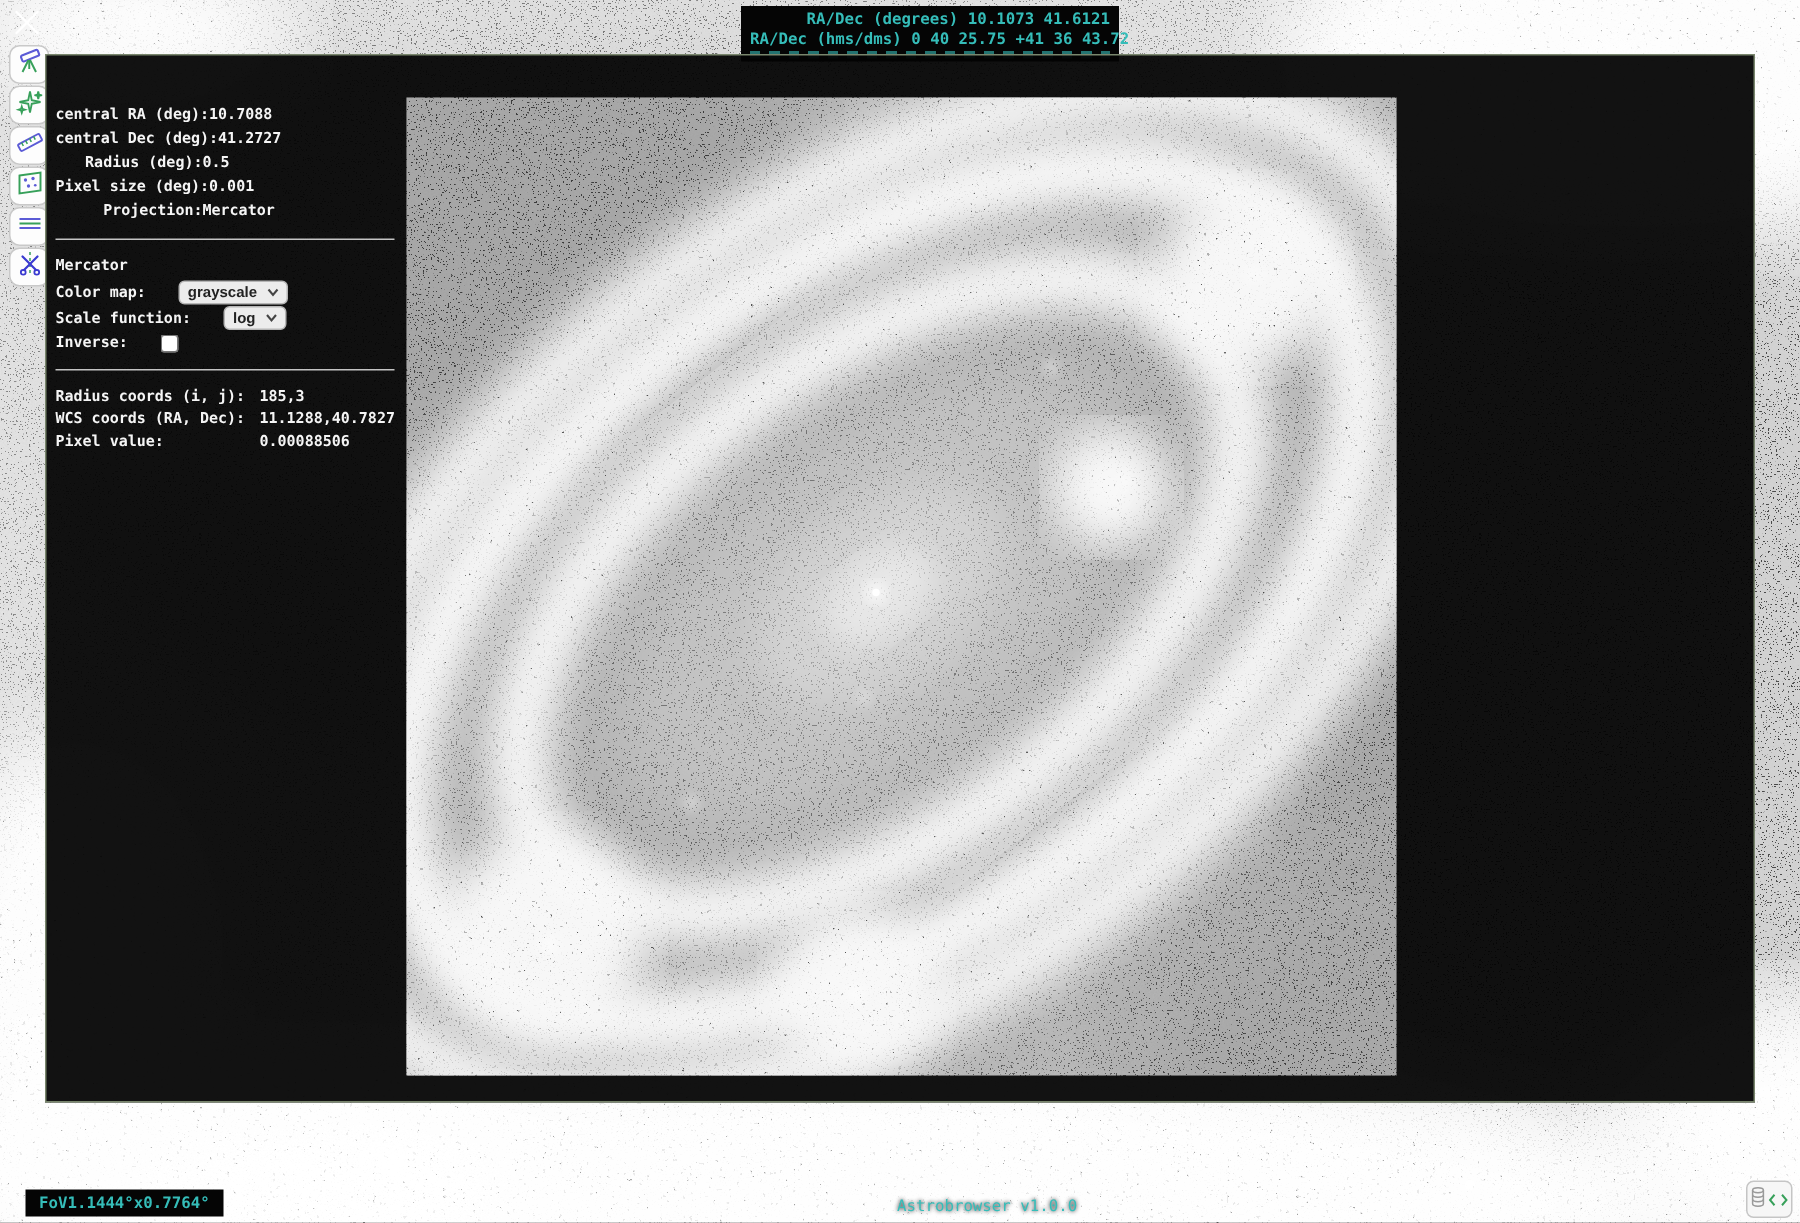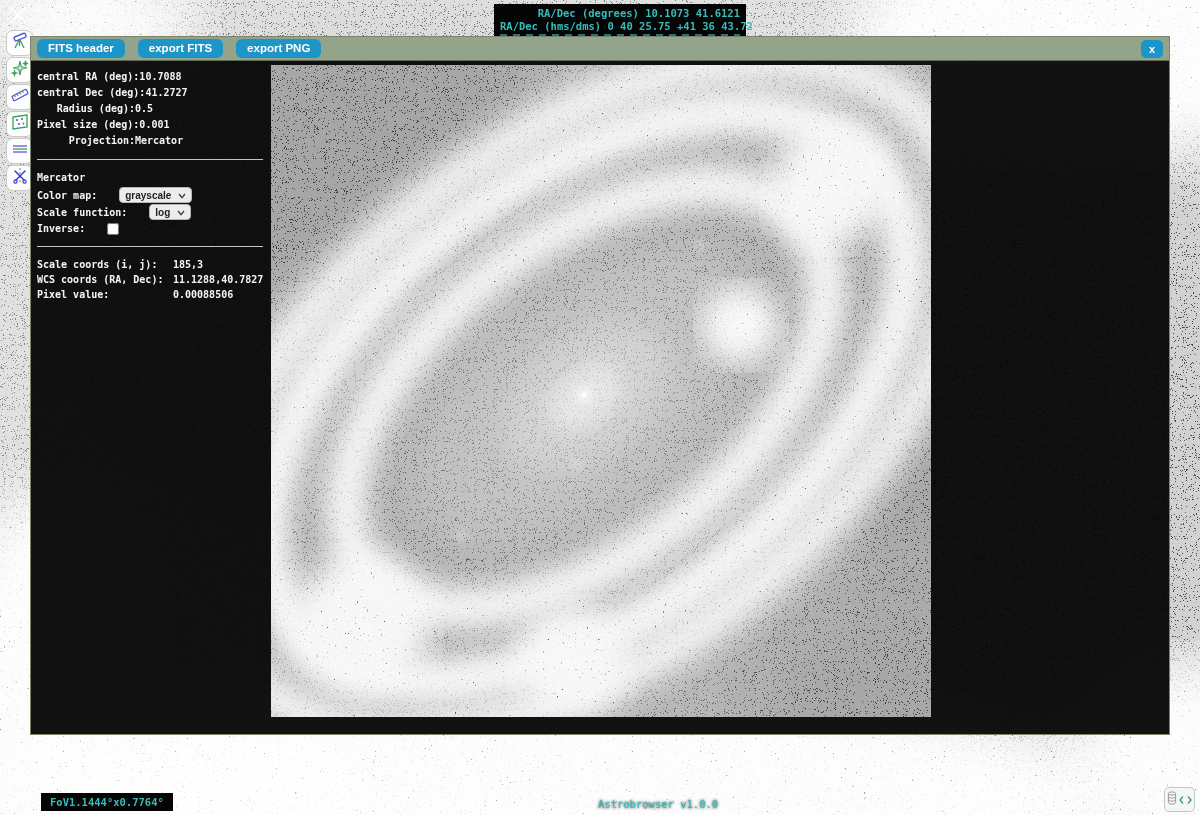--- a/index.html
+++ b/index.html
@@ -53,21 +53,21 @@
     border:1px solid #b5b5b5; border-radius:4px; height:16px; padding:0 5px;
     color:#222; font-family:"Liberation Sans", sans-serif; font-size:10px; font-weight:700;
     cursor:pointer; }
   .chk { width:12px; height:12px; accent-color:#fff; cursor:pointer; }
 
   
   .sky-image { position:absolute; left:240px; top:28px; width:660px; height:652px; }
 
   
   .fov-badge { position:absolute; left:17px; top:793px; z-index:5; background:#050505;
-    color:#35bdb9; font-size:10.5px; font-weight:700; padding:3px 9px; white-space:nowrap;margin-left:24px; }
+    color:#35bdb9; font-size:10.5px; font-weight:700; padding:3px 9px; white-space:nowrap; }
   .version { position:absolute; left:598px; top:798px; z-index:5; color:#35bdb9;
     font-size:10.5px; font-weight:400; text-shadow:0 0 3px #000; white-space:nowrap; }
   .db-button { position:absolute; left:1164px; top:787px; z-index:6; width:31px; height:25px;
     background:#f6f6f6; border:1px solid #c5c5c5; border-radius:5px;
     display:flex; align-items:center; justify-content:center; gap:2px; }
 </style>
 </head>
 <body>
 
 <div class="bg">
@@ -207,26 +207,20 @@
             <line x1="15" y1="5" x2="6" y2="14"></line>
         </g>
         <circle cx="5.5" cy="15.5" r="1.6" stroke="#3b3bd0" stroke-width="1.2"></circle>
         <circle cx="14.5" cy="15.5" r="1.6" stroke="#3b3bd0" stroke-width="1.2"></circle>
       </svg>
     </span>
   </div>
 </div>
 
 <div class="modal">
-  <div class="modal-toolbar">
-    <button class="tb-btn">FITS header</button>
-    <button class="tb-btn">export FITS</button>
-    <button class="tb-btn">export PNG</button>
-    <button class="tb-close">x</button>
-  </div>
 
   <div class="info-panel">
     <div class="f-row">
       <span class="lab">central RA (deg):</span>
       <span>10.7088</span>
     </div>
     <div class="f-row">
       <span class="lab">central Dec (deg):</span>
       <span>41.2727</span>
     </div>
@@ -265,21 +259,21 @@
       </span>
     </div>
     <div class="an-row">
       <span>Inverse:</span>
       <input type="checkbox" class="chk" style="">
     </div>
 
     <div class="divider"></div>
 
     <div class="r-row">
-      <span class="lab">Scale coords (i, j):</span>
+      <span class="lab">Radius coords (i, j):</span>
       <span>185,3</span>
     </div>
     <div class="r-row">
       <span class="lab">WCS coords (RA, Dec):</span>
       <span>11.1288,40.7827</span>
     </div>
     <div class="r-row">
       <span class="lab">Pixel value:</span>
       <span>0.00088506</span>
     </div>

